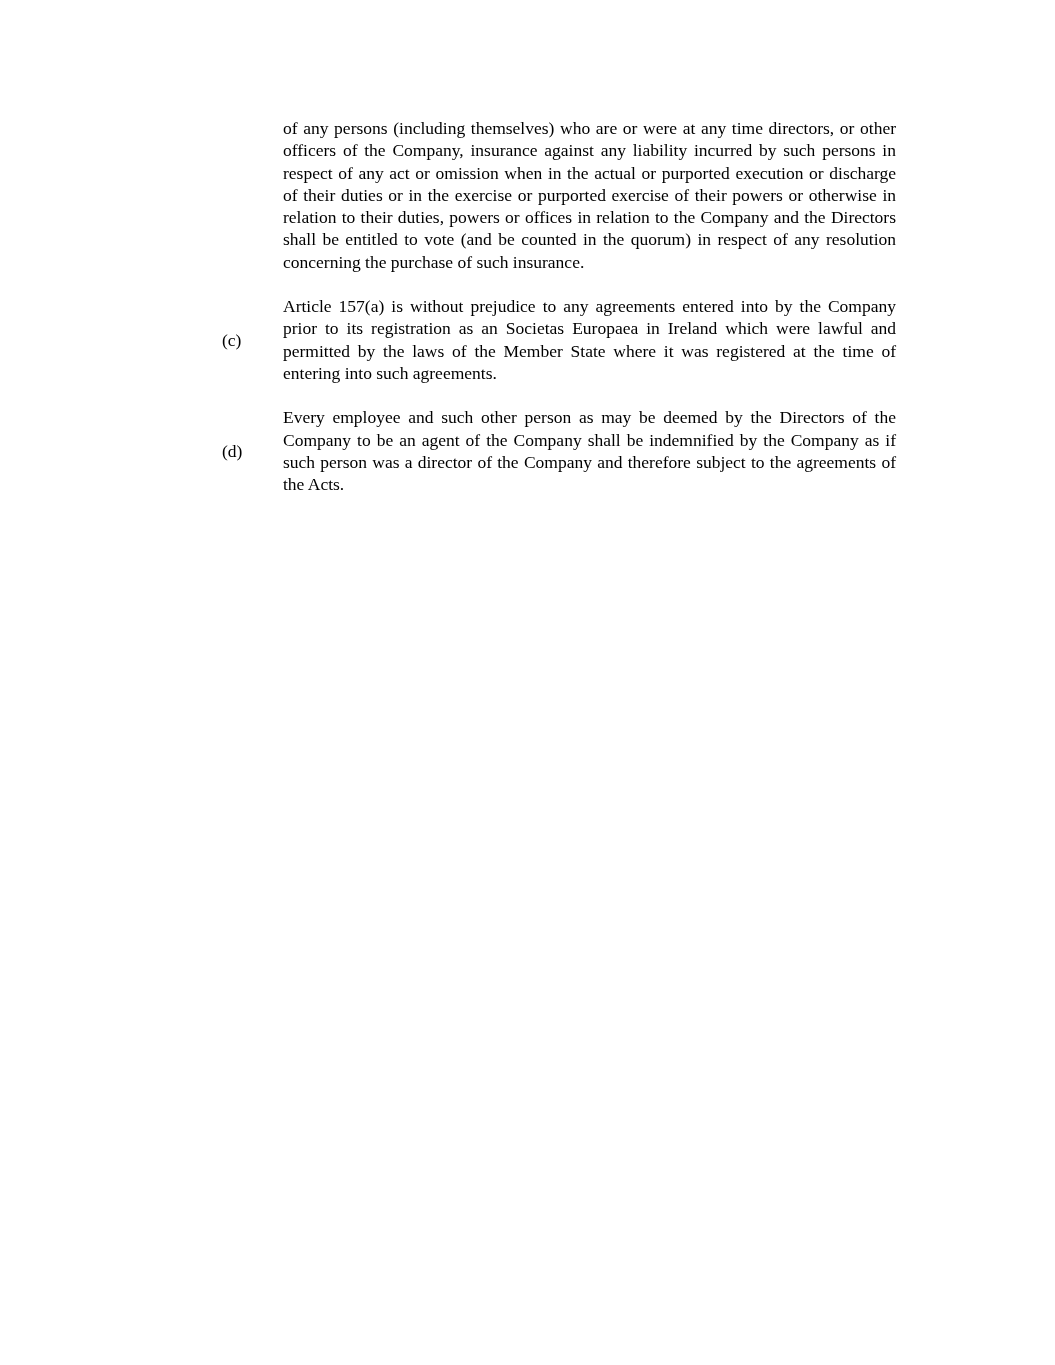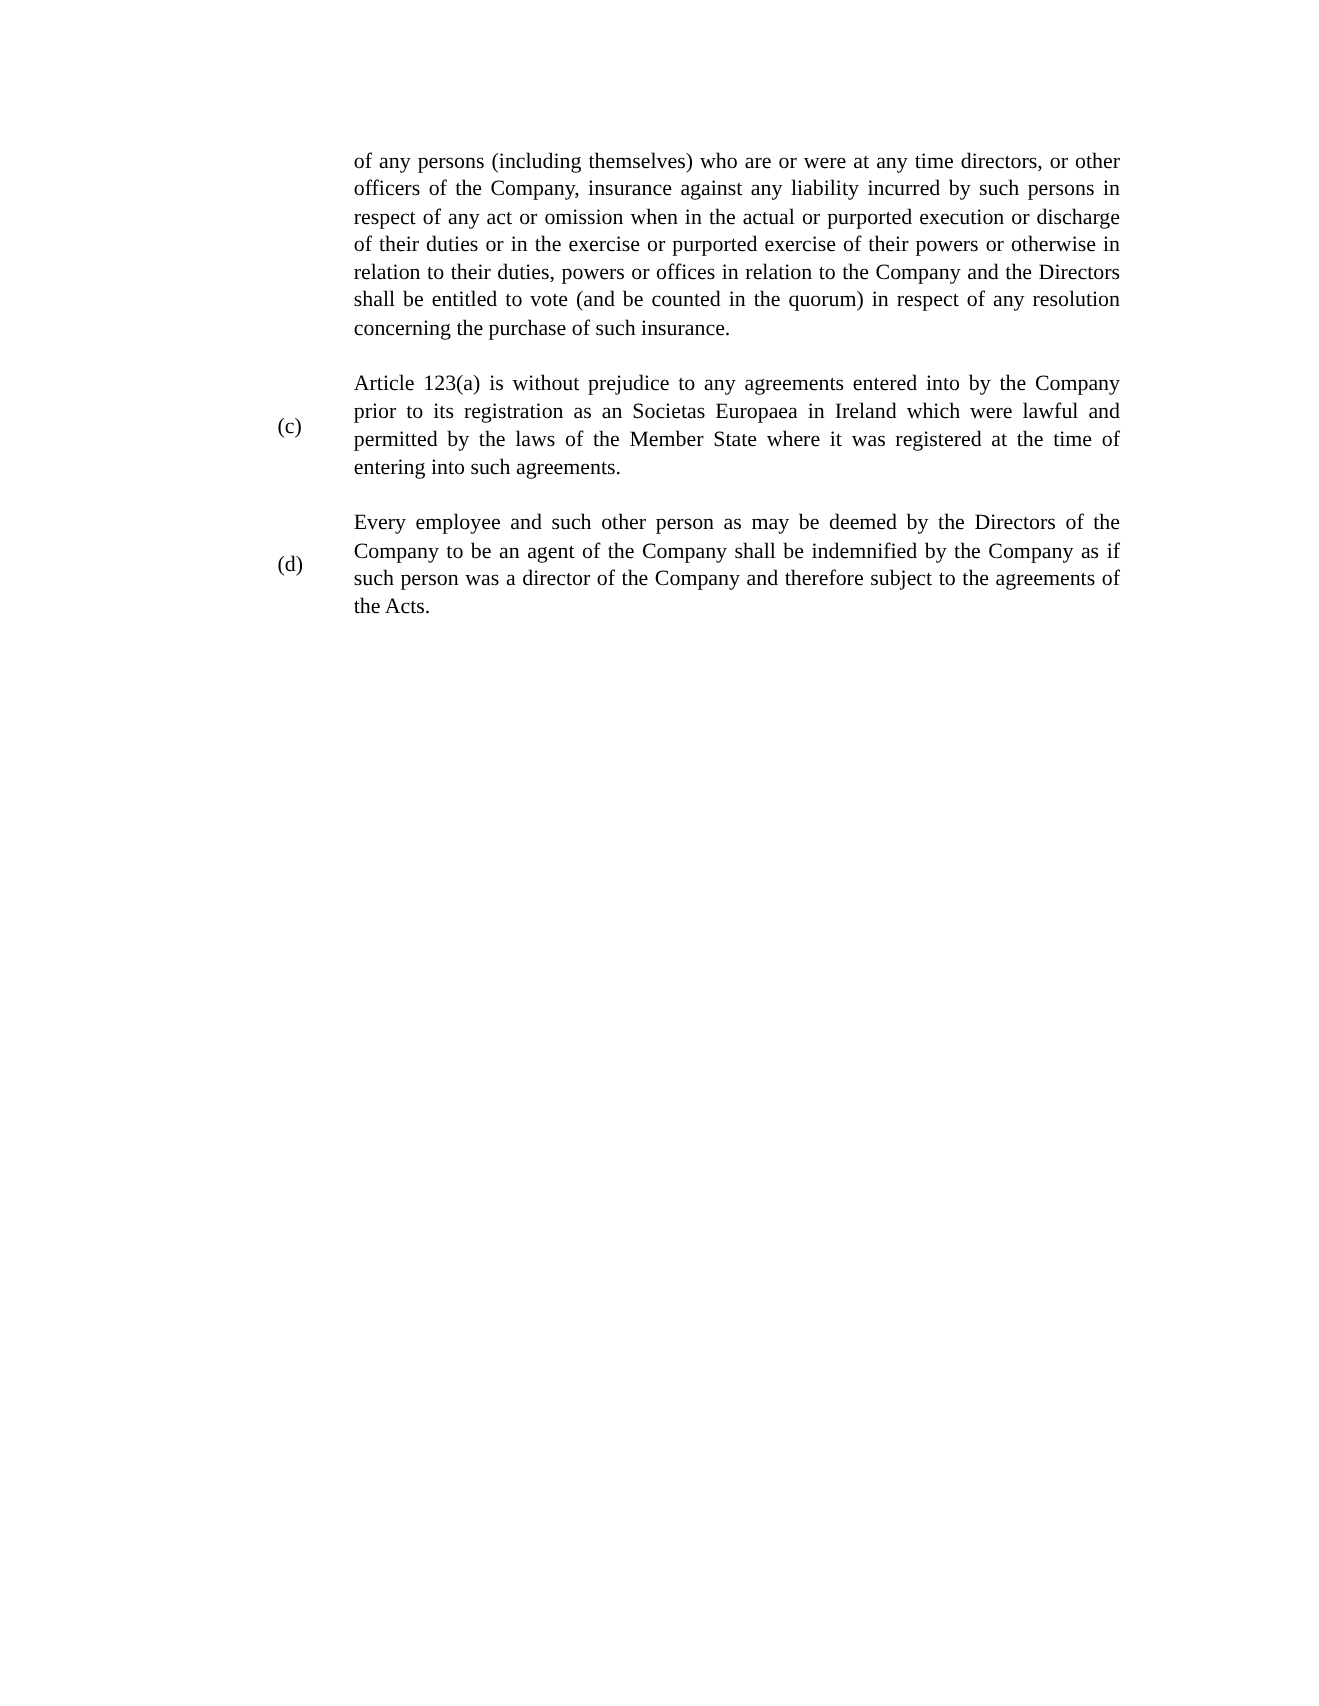--- a/index.html
+++ b/index.html
@@ -48,21 +48,21 @@
 <div class="page">
   <div class="content">
 
     <div class="para">
       <span class="para-label"></span>
       <div class="para-text">of any persons (including themselves) who are or were at any time directors, or other officers of the Company, insurance against any liability incurred by such persons in respect of any act or omission when in the actual or purported execution or discharge of their duties or in the exercise or purported exercise of their powers or otherwise in relation to their duties, powers or offices in relation to the Company and the Directors shall be entitled to vote (and be counted in the quorum) in respect of any resolution concerning the purchase of such insurance.</div>
     </div>
 
     <div class="para">
       <span class="para-label">(c)</span>
-      <div class="para-text">Article 123(a) is without prejudice to any agreements entered into by the Company prior to its registration as an Societas Europaea in Ireland which were lawful and permitted by the laws of the Member State where it was registered at the time of entering into such agreements.</div>
+      <div class="para-text">Article 157(a) is without prejudice to any agreements entered into by the Company prior to its registration as an Societas Europaea in Ireland which were lawful and permitted by the laws of the Member State where it was registered at the time of entering into such agreements.</div>
     </div>
 
     <div class="para">
       <span class="para-label">(d)</span>
       <div class="para-text">Every employee and such other person as may be deemed by the Directors of the Company to be an agent of the Company shall be indemnified by the Company as if such person was a director of the Company and therefore subject to the agreements of the Acts.</div>
     </div>
 
   </div>
 </div>
 

